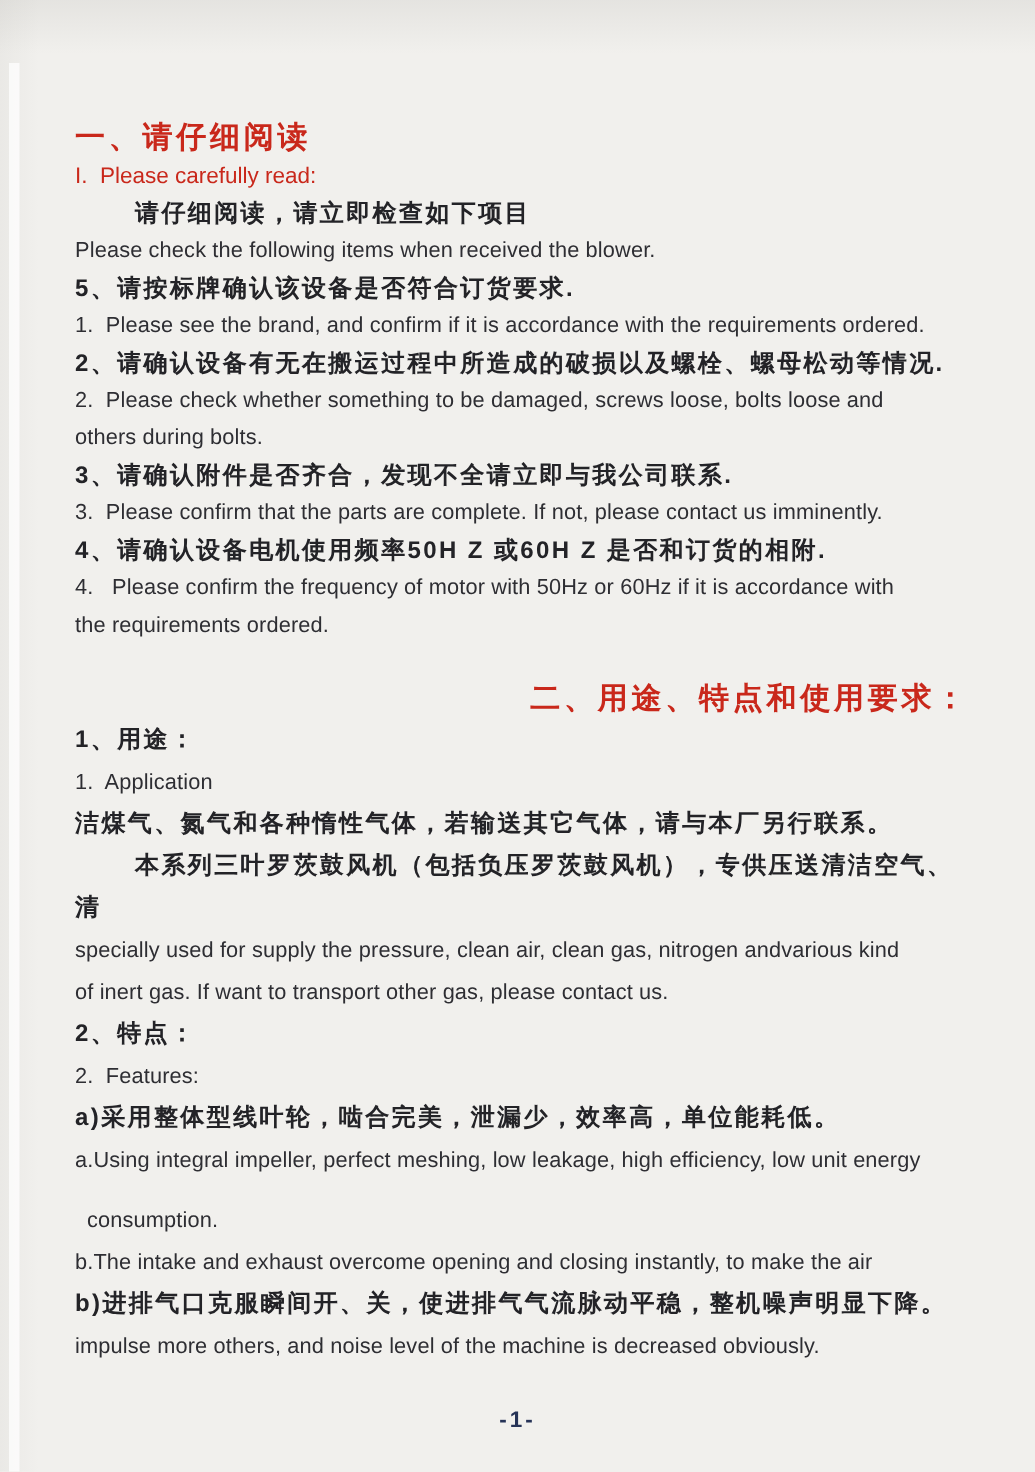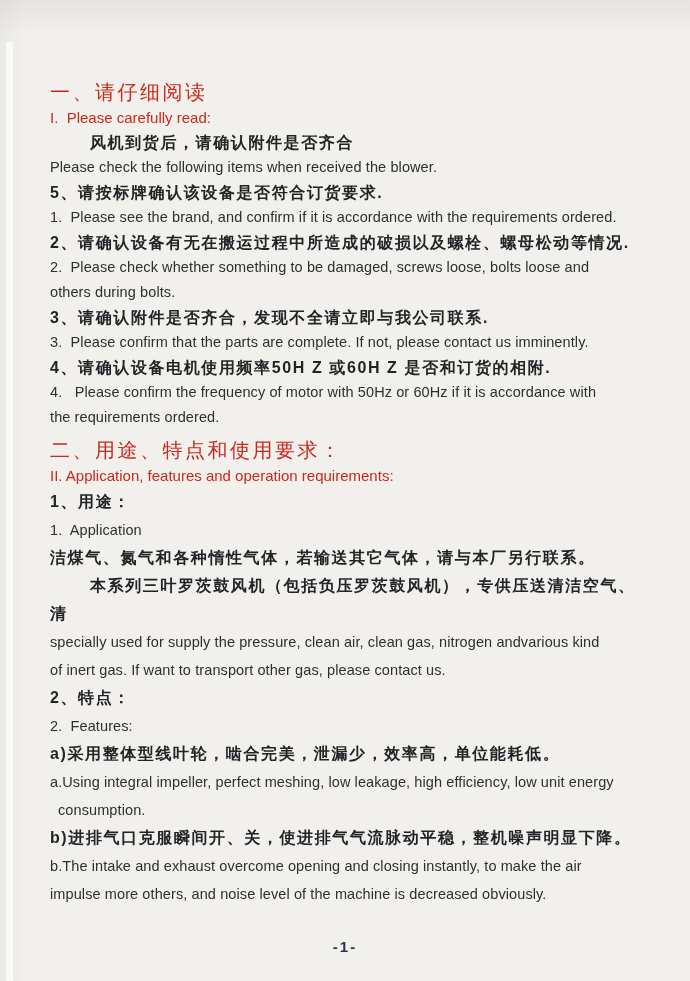--- a/index.html
+++ b/index.html
@@ -46,34 +46,34 @@
     font-weight: 600;
     color: #232327;
   }
   .en {
     font-size: 14.5px;
     letter-spacing: 0.1px;
     color: #2e2e33;
   }
   .h1zh {
     font-size: 20px;
-    font-weight: 400;
+    font-weight: 700;
     color: #c9281b;
     letter-spacing: 2.5px;
     line-height: 28px !important;
   }
   .h1en {
     font-size: 15px;
     font-weight: 400;
     color: #c9281b;
     line-height: 24px !important;
   }
-  .s2 .h1zh { margin-top: 6px; }
+  .s2 .h1zh { margin-top: 22px; text-align: right; }
   .indent { text-indent: 40px; }
-  .sp { padding-left: 8px; }
+  .sp { padding-left: 8px; margin-top: 12px; }
   .page-number {
     position: absolute;
     left: 0;
     right: 0;
     bottom: 26px;
     text-align: center;
     font-size: 15px;
     letter-spacing: 2px;
     color: #263357;
     font-weight: 600;
@@ -84,50 +84,49 @@
 
 <div class="page">
   <div class="scan-edge"></div>
 
   <div class="content">
 
     <div class="s1">
       <div class="line h1zh">一、请仔细阅读</div>
       <div class="line h1en">I.  Please carefully read:</div>
 
-      <div class="line zh indent">风机到货后，请确认附件是否齐合</div>
+      <div class="line zh indent">请仔细阅读，请立即检查如下项目</div>
       <div class="line en">Please check the following items when received the blower.</div>
       <div class="line zh">5、请按标牌确认该设备是否符合订货要求.</div>
       <div class="line en">1.  Please see the brand, and confirm if it is accordance with the requirements ordered.</div>
       <div class="line zh">2、请确认设备有无在搬运过程中所造成的破损以及螺栓、螺母松动等情况.</div>
       <div class="line en">2.  Please check whether something to be damaged, screws loose, bolts loose and</div>
       <div class="line en">others during bolts.</div>
       <div class="line zh">3、请确认附件是否齐合，发现不全请立即与我公司联系.</div>
       <div class="line en">3.  Please confirm that the parts are complete. If not, please contact us imminently.</div>
       <div class="line zh">4、请确认设备电机使用频率50H Z 或60H Z 是否和订货的相附.</div>
       <div class="line en">4.   Please confirm the frequency of motor with 50Hz or 60Hz if it is accordance with</div>
       <div class="line en">the requirements ordered.</div>
     </div>
 
     <div class="s2">
       <div class="line h1zh">二、用途、特点和使用要求：</div>
-      <div class="line h1en">II. Application, features and operation requirements:</div>
 
       <div class="line zh">1、用途：</div>
       <div class="line en">1.  Application</div>
       <div class="line zh">洁煤气、氮气和各种惰性气体，若输送其它气体，请与本厂另行联系。</div>
       <div class="line zh indent">本系列三叶罗茨鼓风机（包括负压罗茨鼓风机），专供压送清洁空气、清</div>
       <div class="line en">specially used for supply the pressure, clean air, clean gas, nitrogen andvarious kind</div>
       <div class="line en">of inert gas. If want to transport other gas, please contact us.</div>
       <div class="line zh">2、特点：</div>
       <div class="line en">2.  Features:</div>
       <div class="line zh">a)采用整体型线叶轮，啮合完美，泄漏少，效率高，单位能耗低。</div>
       <div class="line en">a.Using integral impeller, perfect meshing, low leakage, high efficiency, low unit energy</div>
       <div class="line en sp">consumption.</div>
+      <div class="line en">b.The intake and exhaust overcome opening and closing instantly, to make the air</div>
       <div class="line zh">b)进排气口克服瞬间开、关，使进排气气流脉动平稳，整机噪声明显下降。</div>
-      <div class="line en">b.The intake and exhaust overcome opening and closing instantly, to make the air</div>
       <div class="line en">impulse more others, and noise level of the machine is decreased obviously.</div>
     </div>
 
   </div>
 
   <div class="page-number">-1-</div>
 </div>
 
 </body></html>

